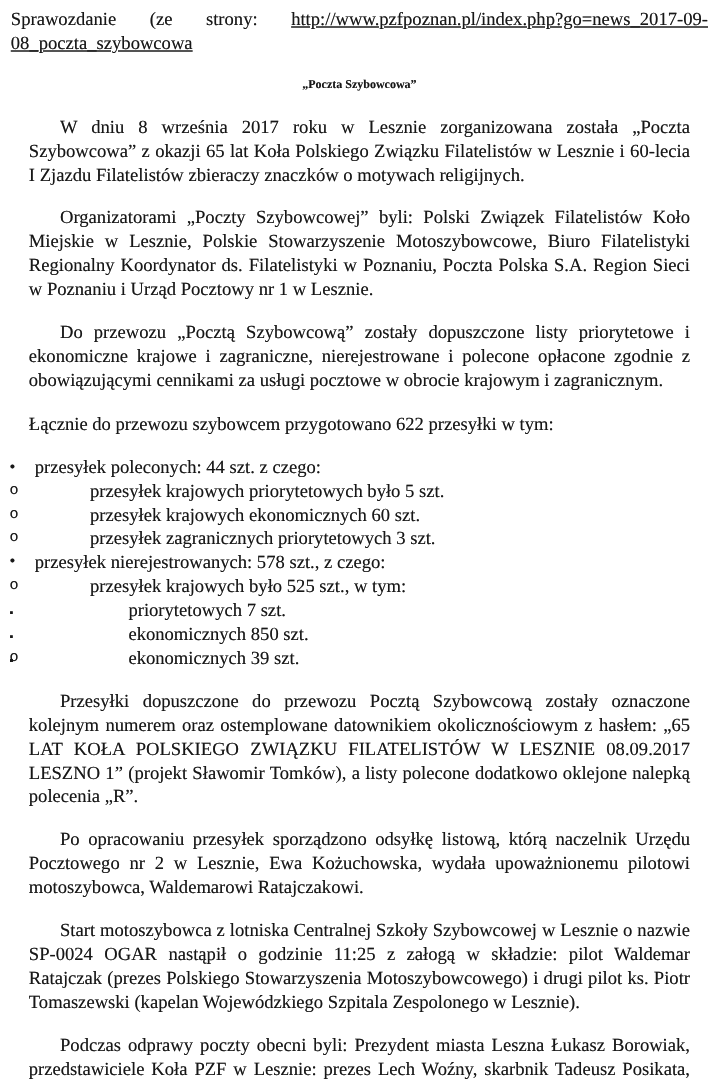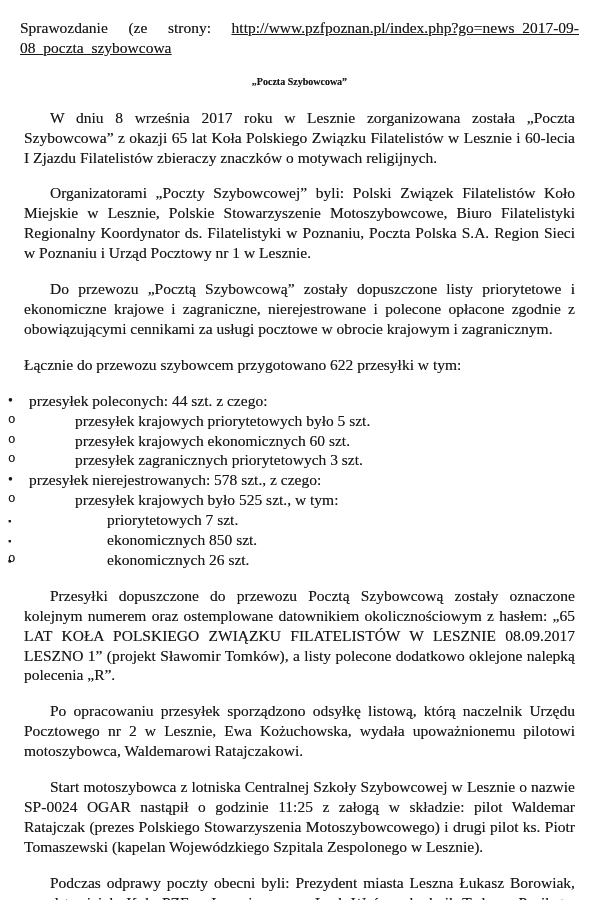--- a/index.html
+++ b/index.html
@@ -21,21 +21,21 @@
     padding: 6px 9px 0 8px;
   }
   .p {
     margin: 16px;
     text-align: justify;
   }
   .ind {
     text-indent: 26px;
   }
   .header-line {
-    margin: 12px;
+    margin: 1px;
     text-align: justify;
     overflow-wrap: break-word;
     word-break: break-word;
   }
   .src-link {
     color: inherit;
     text-decoration: underline;
   }
   .doc-title {
     font-size: 10px;
@@ -85,21 +85,21 @@
     <div class="li lvl1"><span class="marker">•</span><span>przesyłek poleconych: 44 szt. z czego:</span></div>
     <div class="li lvl2"><span class="marker">o</span><span>przesyłek krajowych priorytetowych było 5 szt.</span></div>
     <div class="li lvl2"><span class="marker">o</span><span>przesyłek krajowych ekonomicznych 60 szt.</span></div>
     <div class="li lvl2"><span class="marker">o</span><span>przesyłek zagranicznych priorytetowych 3 szt.</span></div>
     <div class="li lvl1"><span class="marker">•</span><span>przesyłek nierejestrowanych: 578 szt., z czego:</span></div>
     <div class="li lvl2"><span class="marker">o</span><span>przesyłek krajowych było 525 szt., w tym:</span></div>
     <div class="li lvl3"><span class="marker">▪</span><span>priorytetowych 7 szt.</span></div>
     <div class="li lvl3"><span class="marker">▪</span><span>ekonomicznych 850 szt.</span></div>
     <div class="li lvl2"><span class="marker">o</span></div>
     <div class="li lvl3"><span class="marker">▪</span></div>
-    <div class="li lvl3"><span class="marker">▪</span><span>ekonomicznych 26 szt.</span></div>
+    <div class="li lvl3"><span class="marker">▪</span><span>ekonomicznych 39 szt.</span></div>
   </div>
 
   <p class="p ind">Przesyłki dopuszczone do przewozu Pocztą Szybowcową zostały oznaczone kolejnym numerem oraz ostemplowane datownikiem okolicznościowym z hasłem: „65 LAT KOŁA POLSKIEGO ZWIĄZKU FILATELISTÓW W LESZNIE 08.09.2017 LESZNO 1” (projekt Sławomir Tomków), a listy polecone dodatkowo oklejone nalepką polecenia „R”.</p>
   <p class="p ind">Po opracowaniu przesyłek sporządzono odsyłkę listową, którą naczelnik Urzędu Pocztowego nr 2 w Lesznie, Ewa Kożuchowska, wydała upoważnionemu pilotowi motoszybowca, Waldemarowi Ratajczakowi.</p>
   <p class="p ind">Start motoszybowca z lotniska Centralnej Szkoły Szybowcowej w Lesznie o nazwie SP-0024 OGAR nastąpił o godzinie 11:25 z załogą w składzie: pilot Waldemar Ratajczak (prezes Polskiego Stowarzyszenia Motoszybowcowego) i drugi pilot ks. Piotr Tomaszewski (kapelan Wojewódzkiego Szpitala Zespolonego w Lesznie).</p>
   <p class="p ind">Podczas odprawy poczty obecni byli: Prezydent miasta Leszna Łukasz Borowiak, przedstawiciele Koła PZF w Lesznie: prezes Lech Woźny, skarbnik Tadeusz Posikata, Janusz Jęsiak i Kazimierz Kucharzak oraz pracownicy Poczty Polskiej S.A.: Ewa Kożuchowska i Sławomir Tomków. Podczas odprawy poczty obecne były również media: Dziennik ABC, Telewizja Leszno i Poznań oraz radio ELKA.</p>
 
 </div>
 
 </body></html>

